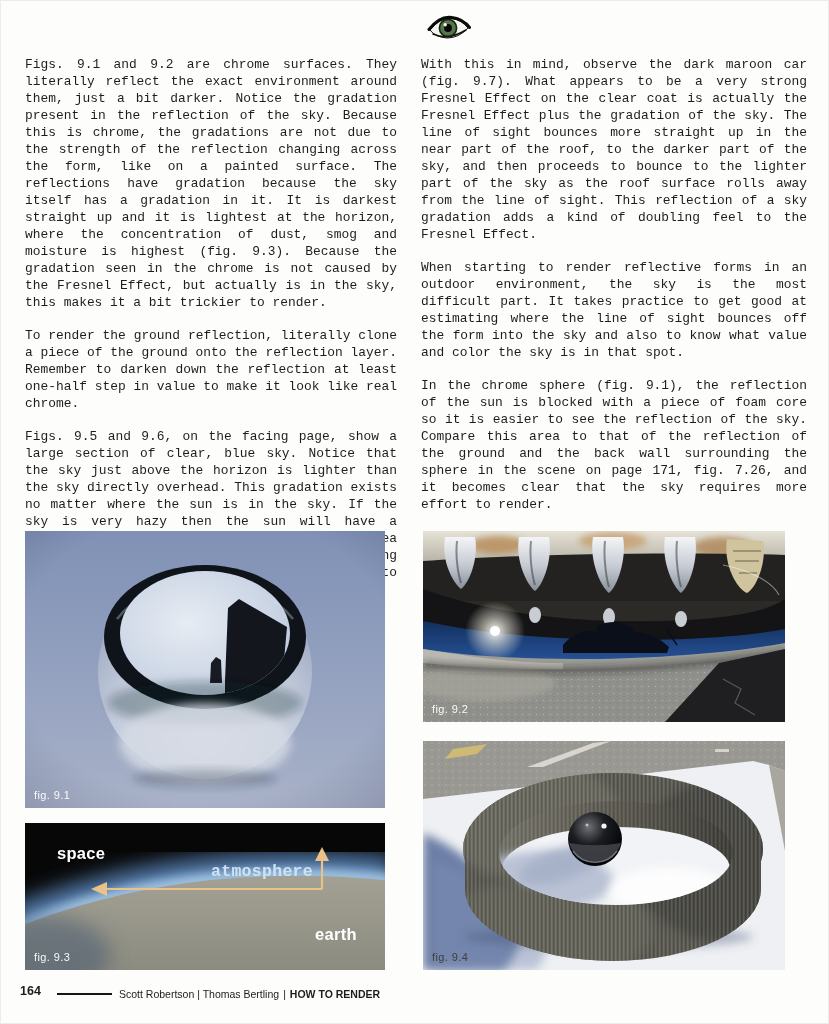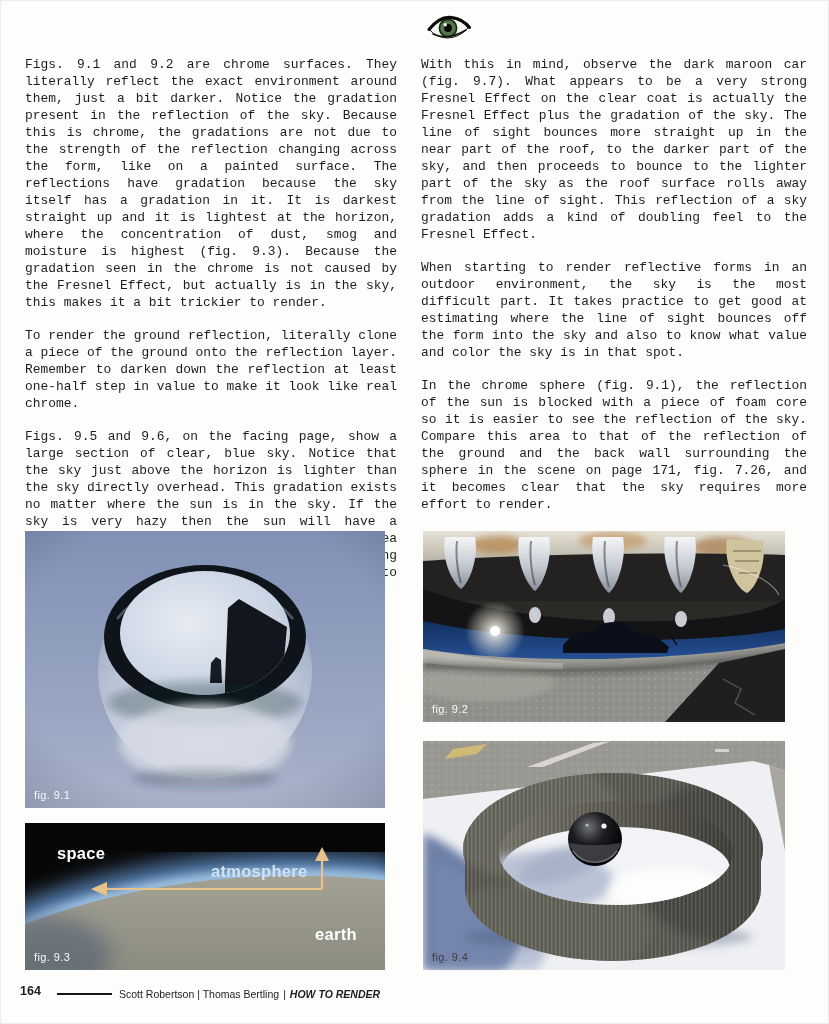--- a/index.html
+++ b/index.html
@@ -28,27 +28,27 @@
   .fig92{left:423px;top:531px;width:362px;height:191px;padding-left:20px;}
   .fig94{left:423px;top:741px;width:362px;height:229px;text-decoration:underline;}
   .figure svg{position:absolute;left:0;top:0;display:block;}
   .figlabel{
     position:absolute;left:9px;bottom:7px;
     font-size:11px;letter-spacing:.4px;color:#ffffff;opacity:.95;
   }
   .figlabel.dark{color:#3f3f3c;opacity:1;}
   .anno{position:absolute;font-weight:700;font-size:16.5px;color:#fff;letter-spacing:.3px;}
   .anno-space{left:32px;top:21px;}
-  .anno-atmosphere{left:186px;top:39px;color:#cfe2f4;}
+  .anno-atmosphere{left:186px;top:39px;color:#cfe2f4;font-family:Liberation Mono, monospace;}
   .anno-earth{left:290px;top:102px;}
   .footer-num{position:absolute;left:20px;top:984px;font-size:12.5px;font-weight:700;}
   .footer-rule{position:absolute;left:57px;top:993px;width:55px;height:2px;background:#161616;}
   .footer-text{position:absolute;left:119px;top:988px;font-size:10.5px;white-space:nowrap;}
   .footer-text .sep{margin:0 4px;}
-  .footer-text b{font-weight:700;font-style:italic;}
+  .footer-text b{font-weight:700;}
 </style>
 </head>
 <body>
 
 <div class="page">
 
 
   <svg class="eye" viewBox="0 0 44 30" aria-hidden="true">
     <path d="M3,17 Q14,4 24,5.5 Q35,7 41,15 Q32,25 20,25 Q8,24 3,17 Z" fill="#f3f3f0" stroke="#15150f" stroke-width="1"></path>
     <circle cx="21" cy="15" r="8.6" fill="#57754d"></circle>

